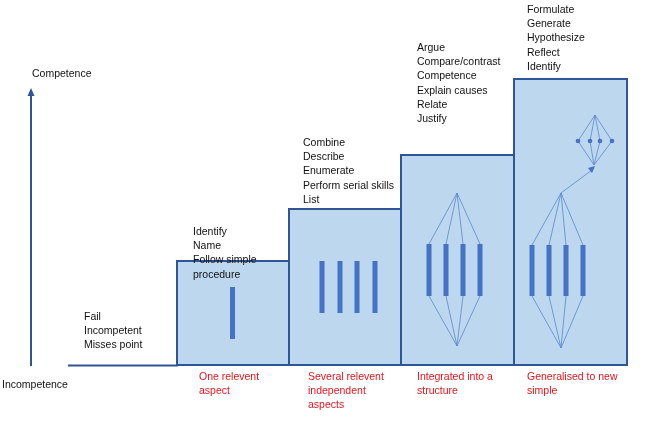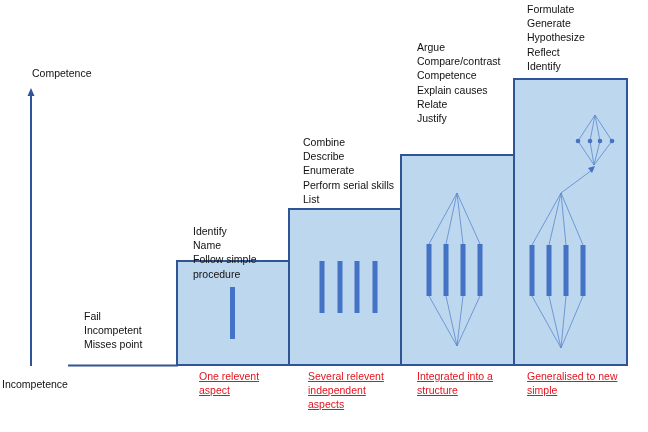--- a/index.html
+++ b/index.html
@@ -2,21 +2,21 @@
 <html><head>
 <meta charset="utf-8">
 <style>
   html, body { margin: 0; padding: 0; background: #ffffff; }
   body { width: 648px; height: 432px; position: relative; overflow: hidden;
          font-family: "Liberation Sans", sans-serif; }
   svg#diagram { position: absolute; left: 0; top: 0; }
   .txt { position: absolute; font-family: "Liberation Sans", sans-serif; font-size: 10.5px;
          line-height: 14.2px; color: #111; white-space: nowrap; }
   .txt div { display: block; }
-  .red { color: #e0141e; text-decoration: underline; }
+  .red { color: #e0141e; }
 </style>
 </head>
 <body>
 
 <svg id="diagram" width="648" height="432" viewBox="0 0 648 432">
 
   <line x1="31" y1="366" x2="31" y2="95" stroke="#2f5597" stroke-width="2"></line>
   <polygon points="31,88 27.5,96 34.5,96" fill="#2f5597"></polygon>
 
   <line x1="68" y1="365.5" x2="178" y2="365.5" stroke="#2f5597" stroke-width="2"></line>

